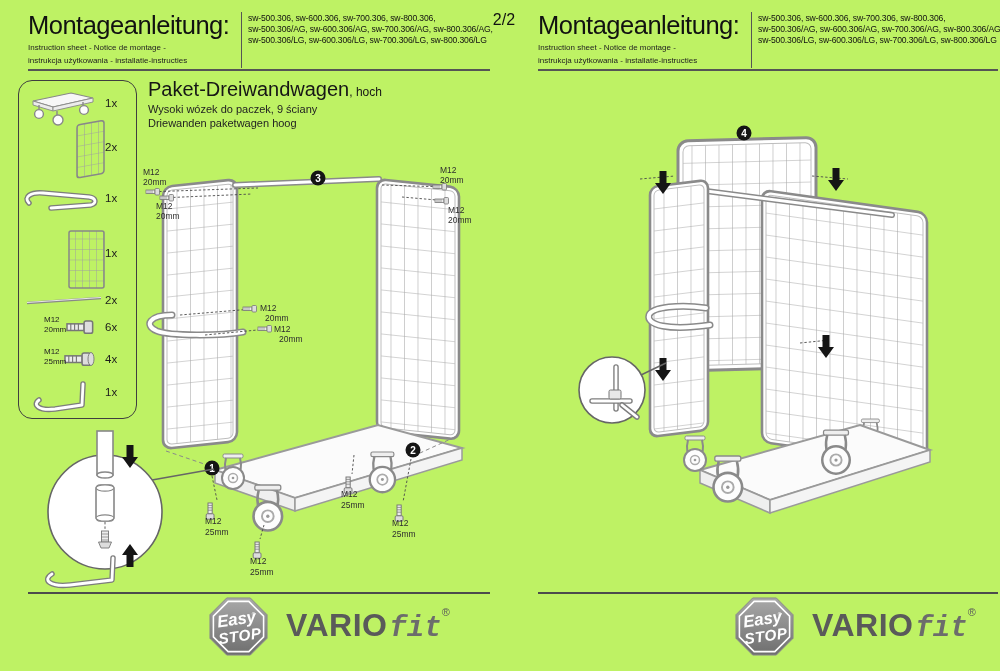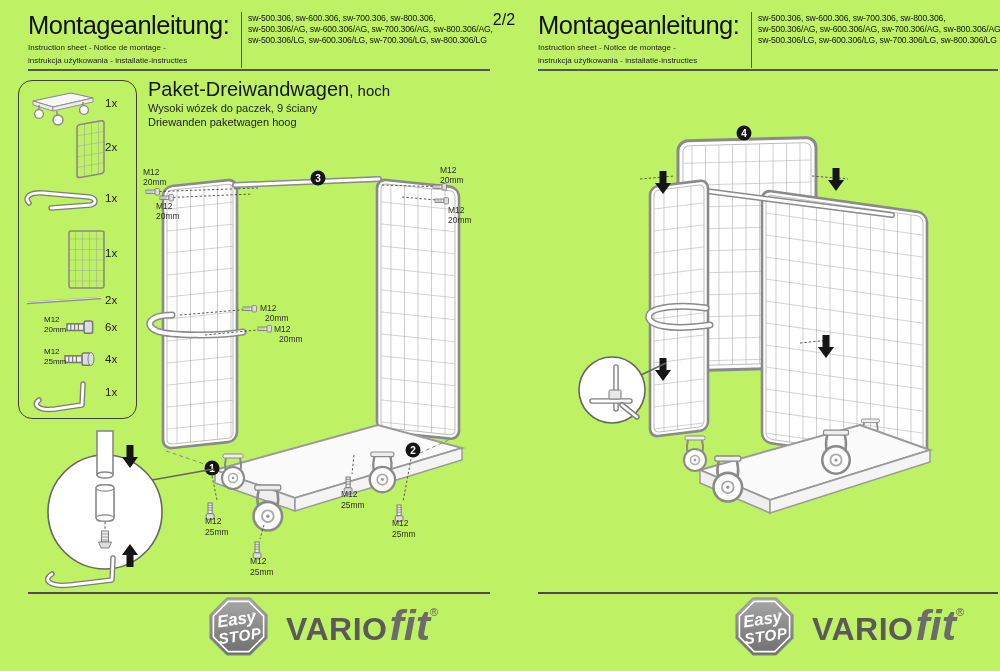--- a/index.html
+++ b/index.html
@@ -24,21 +24,21 @@
   
   .parts{position:absolute;left:18px;top:80px;width:117px;height:337px;
          border:1.6px solid #3f3f3f;border-radius:14px;}
   .parts svg{position:absolute;left:0;top:0;}
   .qty{position:absolute;left:86px;font-size:11.5px;color:#1c1c1c;}
   .psize{position:absolute;left:25px;font-size:8px;line-height:9.5px;color:#222;}
 
   
   .prod{position:absolute;left:148px;top:78px;}
   .prod-t{font-size:20px;color:#161616;line-height:22px;}
-  .prod-suf{font-size:15px;}
+  .prod-suf{font-size:12px;}
   .prod-s{font-size:11px;line-height:13.6px;color:#222;}
 
   .diag{position:absolute;left:0;top:75px;}
 
   
   .lab{font:8.5px "Liberation Sans",sans-serif;fill:#2e2e2e;}
   .lead{stroke:#4a4a4a;stroke-width:0.9;stroke-dasharray:2.4 2;fill:none;}
   .dash{stroke:#8a8a8a;stroke-width:1;stroke-dasharray:4 3;fill:none;}
   .frame{fill:#fff;stroke:#8a8a8a;}
   .meshfill{stroke:#bdbdbd;stroke-width:1;}
@@ -53,22 +53,22 @@
   .frule{position:absolute;top:592px;height:2px;background:#4c4c4c;}
   .p1 .frule{left:28px;width:462px;} .p2 .frule{left:38px;width:460px;}
   .logos{position:absolute;top:595px;display:flex;align-items:flex-start;}
   .p1 .logos{left:207px;} .p2 .logos{left:233px;}
   .oct{width:63px;height:63px;}
   .es1{font:italic 700 17px "Liberation Sans",sans-serif;fill:#fff;}
   .esr{font:5px "Liberation Sans",sans-serif;fill:#fff;}
   .es2{font:italic 800 15.5px "Liberation Sans",sans-serif;fill:#fff;letter-spacing:0.5px;}
   .vfit{display:flex;align-items:baseline;margin:9px 0 0 16px;}
   .vario{font-size:32px;font-weight:700;color:#5a5a5a;letter-spacing:0.5px;line-height:42px;}
-  .fitx{font-size:43px;font-weight:700;font-style:italic;color:#6c6c6c;line-height:42px;margin-left:2px;
-        font-family:Liberation Sans, sans-serif;}
+  .fitx{font-size:29px;font-weight:700;font-style:italic;color:#6c6c6c;line-height:42px;margin-left:2px;
+        font-family:Liberation Mono, monospace;}
   .vreg{font-size:11px;color:#5a5a5a;align-self:flex-start;margin-top:2px;}
 </style>
 </head>
 <body>
 
 <svg width="0" height="0" style="position:absolute" aria-hidden="true">
   <defs>
     <pattern id="m1" width="13.5" height="22" patternUnits="userSpaceOnUse">
       <path d="M13.5 0H0V22" fill="none" stroke="#a8a8a8" stroke-width="1.1"></path>
     </pattern>

